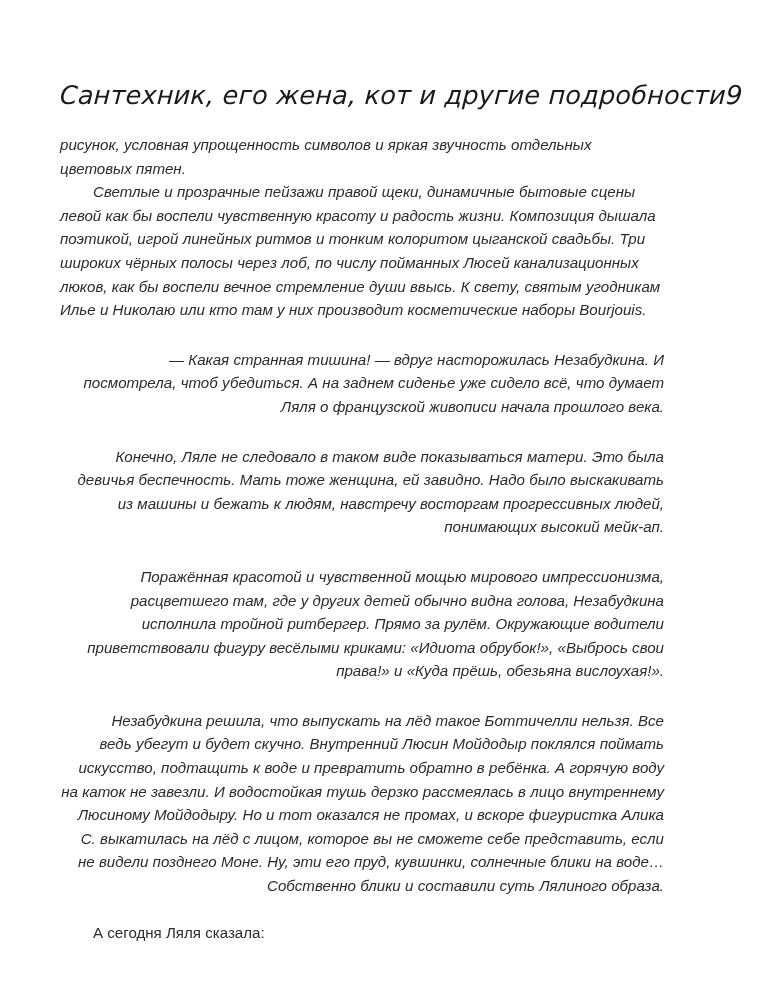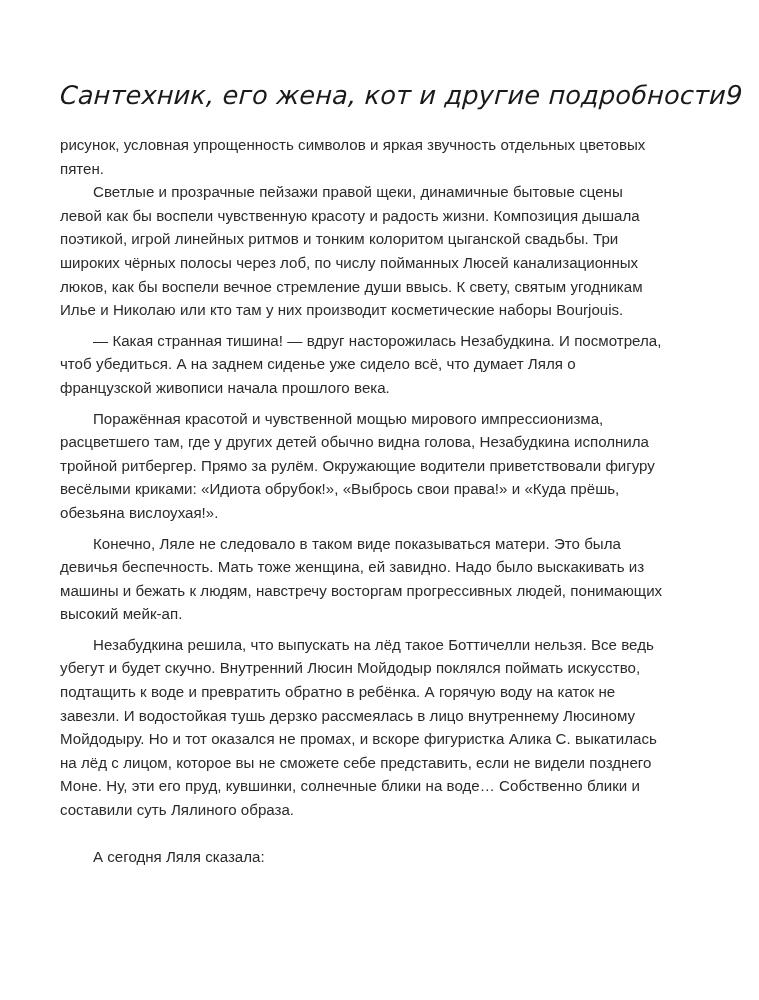--- a/index.html
+++ b/index.html
@@ -63,34 +63,36 @@
 
   p.para {
     margin: 0;
     font-size: 15.1px;
     line-height: 23.6px;
     color: #2b2b2b;
     text-align: left;
     text-indent: 0;
     hyphens: none;
     word-spacing: 0.1px;
+    font-style: italic;
   }
 
   
   p.para.continued {
     text-indent: 0;
   }
 
   p.para.indent {
     text-indent: 33px;
   }
 
   
   p.para.gap-before {
-    margin-top: 7px;
+    margin-top: 26px;
+    text-align: right;
   }
 
   
   .line-group {
     font-size: 15.1px;
     line-height: 23.6px;
     color: #2b2b2b;
   }
 
   .line-group .line {
@@ -117,23 +119,23 @@
 
   <div class="text-block">
 
     <p class="para continued">рисунок, условная упрощенность символов и яркая звучность отдельных цветовых пятен.</p>
 
     <p class="para indent">Светлые и прозрачные пейзажи правой щеки, динамичные бытовые сцены левой как бы воспели чувственную красоту и радость жизни. Композиция дышала поэтикой, игрой линейных ритмов и тонким колоритом цыганской свадьбы. Три широких чёрных полосы через лоб, по числу пойманных Люсей канализационных люков, как бы воспели вечное стремление души ввысь. К свету, святым угодникам Илье и Николаю или кто там у них производит косметические наборы Bourjouis.</p>
 
 
     <p class="para indent gap-before">— Какая странная тишина! — вдруг насторожилась Незабудкина. И посмотрела, чтоб убедиться. А на заднем сиденье уже сидело всё, что думает Ляля о французской живописи начала прошлого века.</p>
 
+    <p class="para indent gap-before">Конечно, Ляле не следовало в таком виде показываться матери. Это была девичья беспечность. Мать тоже женщина, ей завидно. Надо было выскакивать из машины и бежать к людям, навстречу восторгам прогрессивных людей, понимающих высокий мейк-ап.</p>
+
     <p class="para indent gap-before">Поражённая красотой и чувственной мощью мирового импрессионизма, расцветшего там, где у других детей обычно видна голова, Незабудкина исполнила тройной ритбергер. Прямо за рулём. Окружающие водители приветствовали фигуру весёлыми криками: «Идиота обрубок!», «Выбрось свои права!» и «Куда прёшь, обезьяна вислоухая!».</p>
-
-    <p class="para indent gap-before">Конечно, Ляле не следовало в таком виде показываться матери. Это была девичья беспечность. Мать тоже женщина, ей завидно. Надо было выскакивать из машины и бежать к людям, навстречу восторгам прогрессивных людей, понимающих высокий мейк-ап.</p>
 
     <p class="para indent gap-before">Незабудкина решила, что выпускать на лёд такое Боттичелли нельзя. Все ведь убегут и будет скучно. Внутренний Люсин Мойдодыр поклялся поймать искусство, подтащить к воде и превратить обратно в ребёнка. А горячую воду на каток не завезли. И водостойкая тушь дерзко рассмеялась в лицо внутреннему Люсиному Мойдодыру. Но и тот оказался не промах, и вскоре фигуристка Алика С. выкатилась на лёд с лицом, которое вы не сможете себе представить, если не видели позднего Моне. Ну, эти его пруд, кувшинки, солнечные блики на воде… Собственно блики и составили суть Лялиного образа.</p>
 
     <div class="line-group gap-before">
       <div class="line indent">А сегодня Ляля сказала:</div>
 
     </div>
 
   </div>
 

